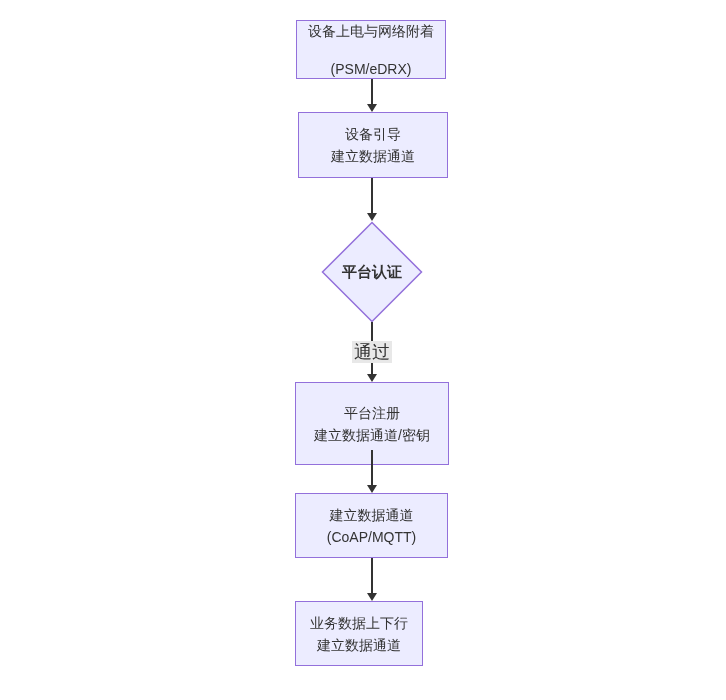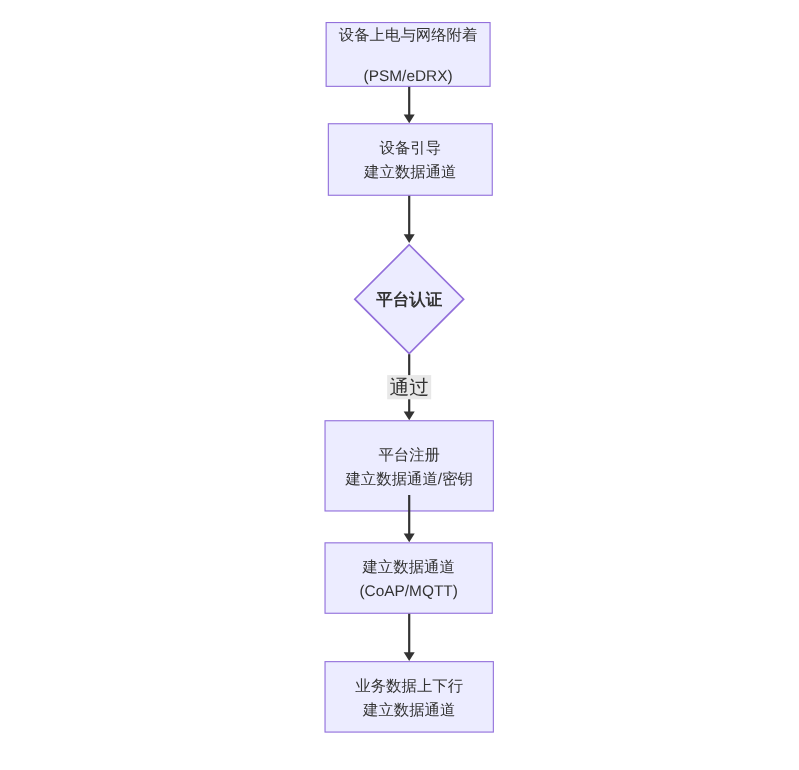--- a/index.html
+++ b/index.html
@@ -14,21 +14,21 @@
     position:absolute; box-sizing:border-box;
     background:var(--node-fill,#ECECFF);
     border:1.5px solid var(--node-border,#9370DB);
     display:flex; flex-direction:column; align-items:center; justify-content:center;
     font-size:14px; line-height:22px; text-align:center;
   }
   .n1 { left:296px; top:20px;  width:150px; height:59px;gap:16px; }
   .n2 { left:298px; top:112px; width:150px; height:66px; }
   .n4 { left:295px; top:382px; width:154px; height:83px; }
   .n5 { left:295px; top:493px; width:153px; height:65px; }
-  .n6 { left:295px; top:601px; width:154px; height:65px; }
+  .n6 { left:295px; top:601px; width:128px; height:65px; }
 
   .diamond-wrap { position:absolute; left:321px; top:221px; width:102px; height:102px; }
   .diamond-wrap svg { position:absolute; left:0; top:0; }
   .diamond-wrap polygon {
     fill:var(--node-fill,#ECECFF);
     stroke:var(--node-border,#9370DB);
     stroke-width:1.5;
   }
   .diamond-label {
     position:absolute; left:0; top:0; right:0; bottom:0;

